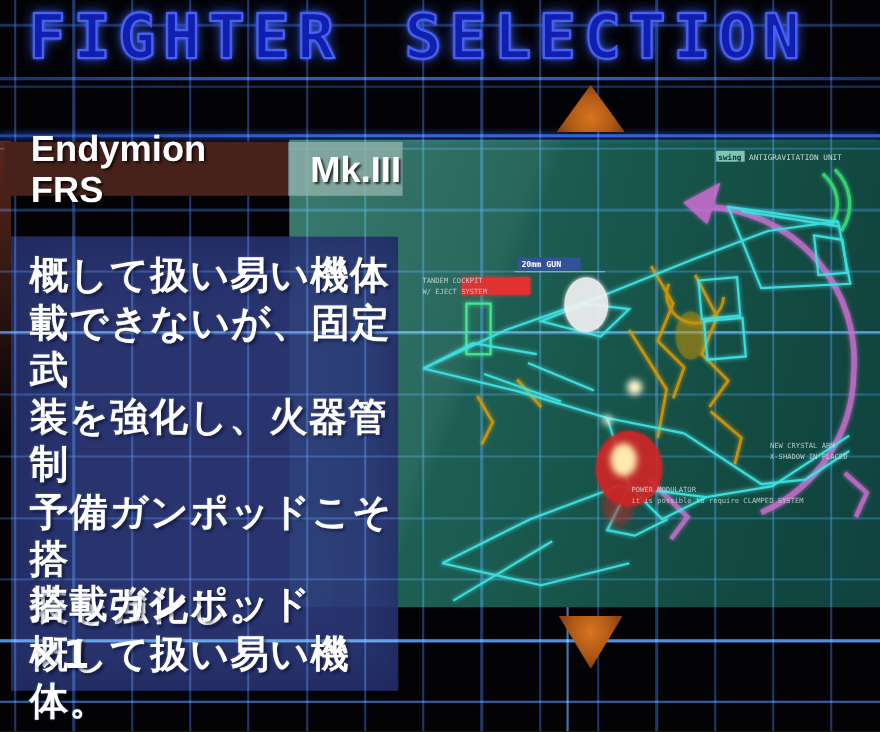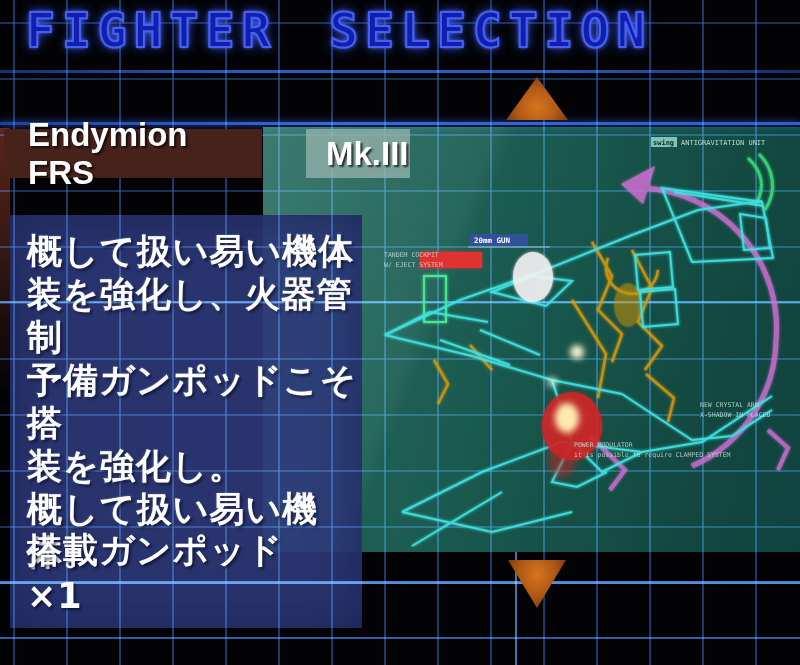--- a/index.html
+++ b/index.html
@@ -25,27 +25,27 @@
   .hline{position:absolute;left:0;width:800px;pointer-events:none;mix-blend-mode:screen;}
   #hl-top1{top:70px;height:3px;background:linear-gradient(90deg,#142e74,#2a55c0 30%,#2a55c0 70%,#142c68);}
   #hl-top2{top:122px;height:3px;background:linear-gradient(90deg,#1d3f99,#3566d8 40%,#2e5cc9);box-shadow:0 0 7px #2a55d0;}
   #hl-a{top:301px;height:2px;background:rgba(85,155,255,.75);}
   #hl-b{top:581px;height:3px;background:rgba(80,150,255,.8);}
   #hl-c{top:637px;height:2px;background:rgba(70,140,250,.65);}
   #vl-a{position:absolute;left:515px;top:552px;width:2px;height:113px;background:rgba(110,175,255,.65);mix-blend-mode:screen;}
 
   
   #title{position:absolute;left:26px;top:2px;white-space:nowrap;
-    font-family:"DejaVu Sans Mono",monospace;font-weight:bold;font-size:48px;
+    font-family:"DejaVu Sans Mono",monospace;font-weight:bold;font-size:56px;
     letter-spacing:7px;word-spacing:16px;color:#101fae;
     -webkit-text-stroke:2px #4760f2;
     text-shadow:0 0 12px rgba(58,92,255,.95),0 0 4px #5a78ff,0 0 2px #7d96ff;}
 
   
-  #plate{position:absolute;left:4px;top:129px;height:49px;display:flex;align-items:center;gap:44px;}
+  #plate{position:absolute;left:4px;top:129px;height:49px;display:flex;align-items:center;}
   #plate .seg{height:49px;display:flex;align-items:center;box-sizing:border-box;
     font-family:"Liberation Sans","DejaVu Sans",sans-serif;font-weight:bold;font-size:33px;color:#fff;
     text-shadow:2px 2px 2px rgba(10,5,5,.75);}
   #plate-main{width:258px;background:#46221b;padding-left:24px;}
   #plate-variant{width:104px;background:rgba(148,178,172,.78);padding-left:20px;}
 
   
   #desc{position:absolute;left:27px;top:230px;width:335px;color:#fff;
     font-size:35px;font-weight:bold;line-height:43px;letter-spacing:1px;
     text-shadow:2px 2px 3px rgba(0,0,25,.6),0 0 2px rgba(190,205,255,.5);}
@@ -88,20 +88,21 @@
   <div id="plate">
     <div class="seg" id="plate-main">Endymion FRS</div>
     <div class="seg" id="plate-variant">Mk.III</div>
   </div>
 
   <div class="tri" id="arrow-up"></div>
   <div class="tri" id="arrow-down"></div>
 
   <div id="desc">
     <div>概して扱い易い機体</div>
+    <div>載できないが、固定武</div>
     <div>装を強化し、火器管制</div>
     <div>予備ガンポッドこそ搭</div>
     <div>装を強化し。</div>
     <div>概して扱い易い機体。</div>
   </div>
   <div id="specs">
     <div>搭載ガンポッド　×1</div>
   </div>
 
   <svg id="ship-svg" viewBox="0 0 460 422">

